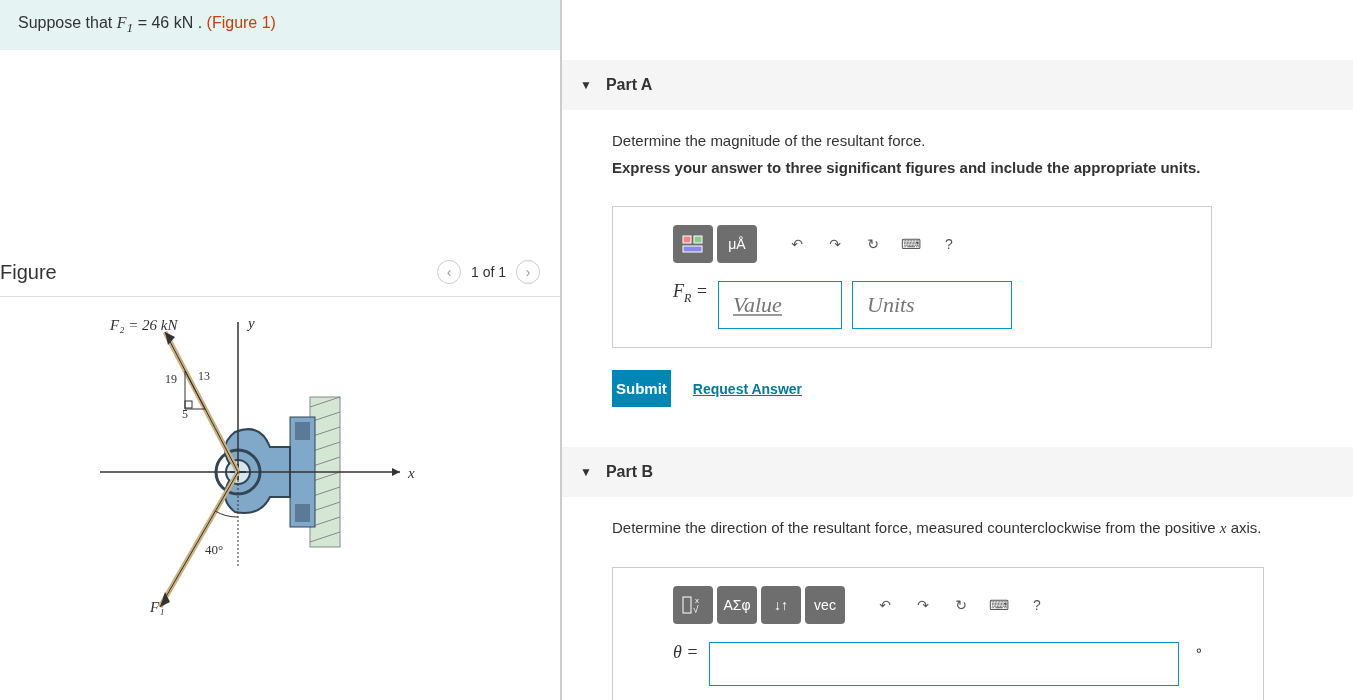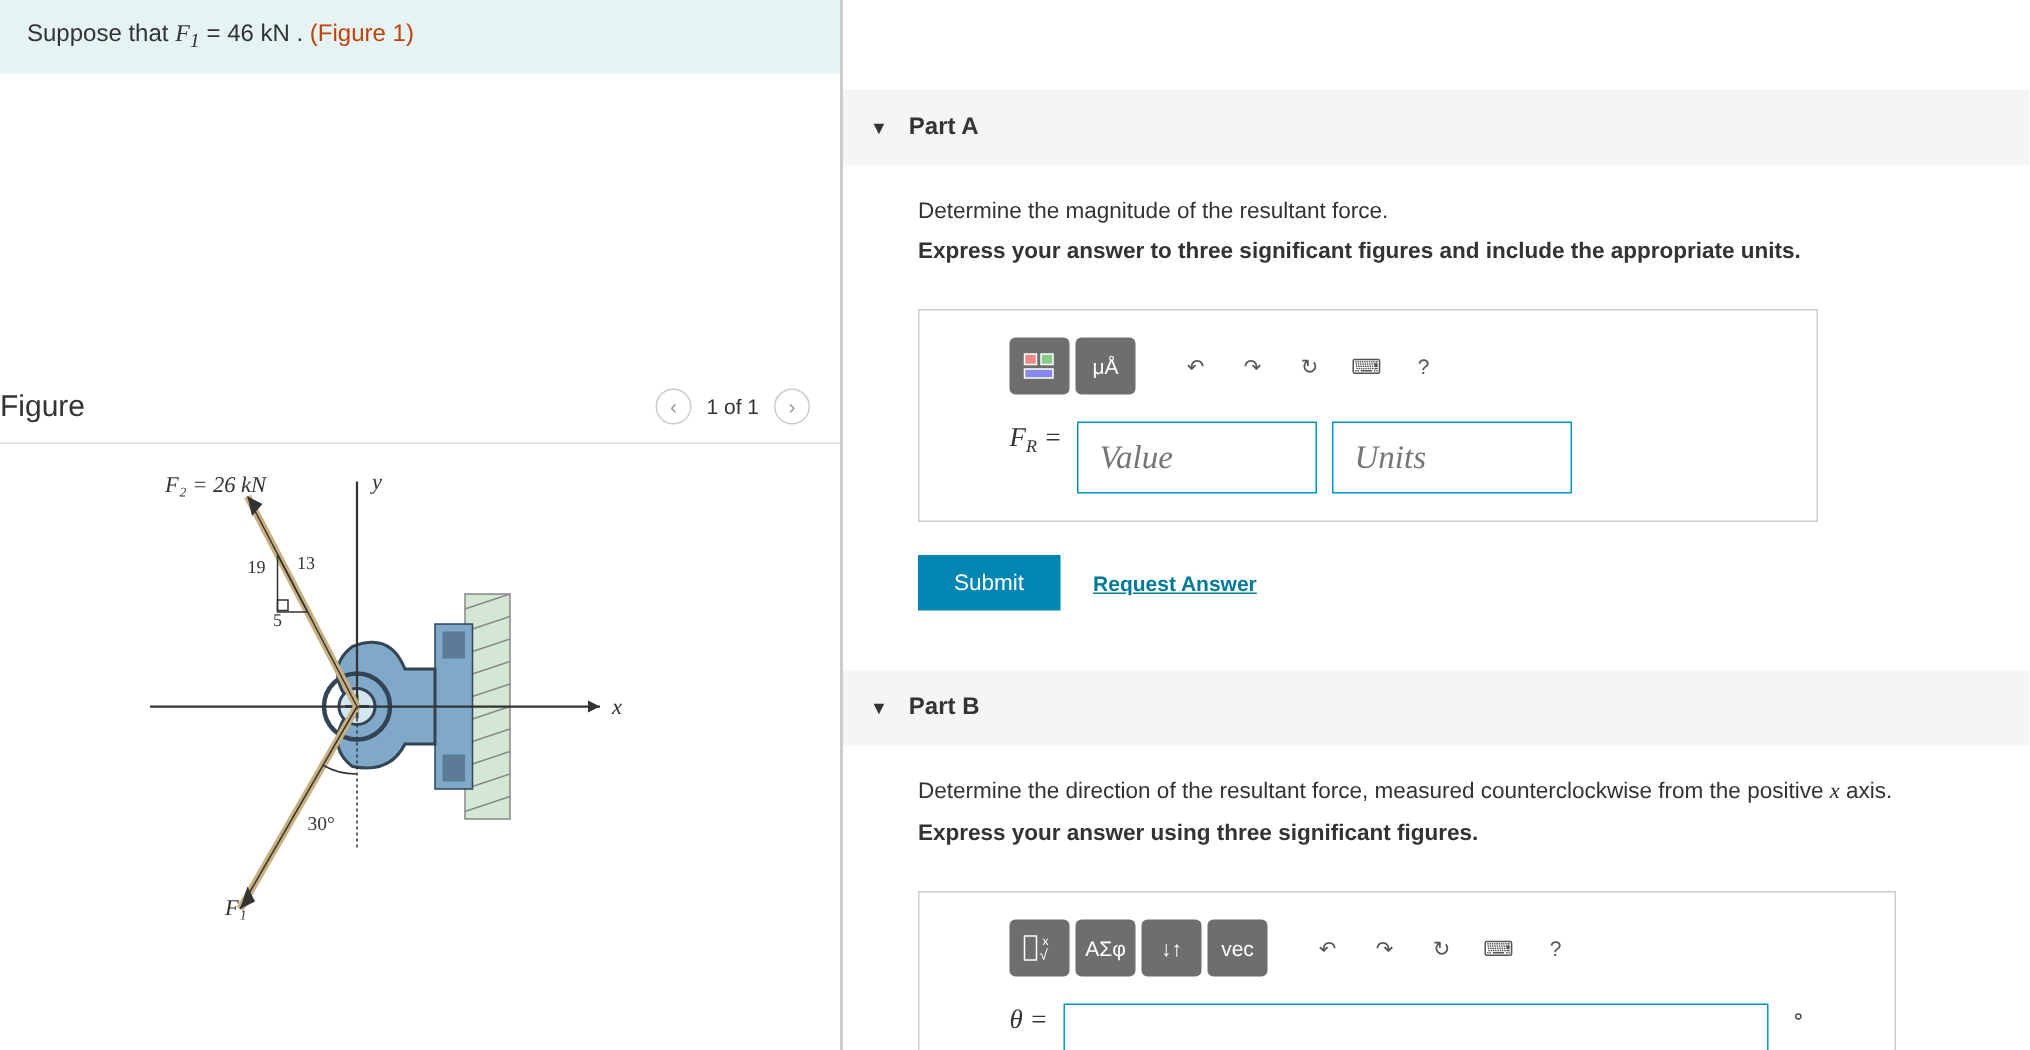--- a/index.html
+++ b/index.html
@@ -21,25 +21,25 @@
     .part-body { padding: 22px 0 30px 50px; }
     .part-body p { font-size: 15px; margin-bottom: 10px; color: #333; }
     .part-body .instr { font-weight: bold; }
     .answer-box { border: 1px solid #ccc; padding: 18px 60px; margin-top: 20px; display: inline-block; min-width: 600px; }
     .toolbar { display: flex; gap: 6px; align-items: center; margin-bottom: 18px; }
     .tool-btn { width: 40px; height: 38px; background: #6e6e6e; color: #fff; border-radius: 4px; display: flex; align-items: center; justify-content: center; font-size: 14px; cursor: pointer; }
     .tool-btn.light { background: transparent; color: #555; width: 32px; }
     .answer-row { display: flex; gap: 10px; }
     .var-label { font-family: 'Times New Roman', serif; font-style: italic; font-size: 18px; }
     .value-input, .units-input, .free-input { border: 1px solid #0095c8; padding: 10px 14px; font-size: 22px; font-family: 'Times New Roman', serif; font-style: italic; color: #999; }
-    .value-input { width: 160px; }
+    .value-input { width: 124px; text-decoration: underline; }
     .units-input { width: 160px; }
     .free-input { width: 470px; height: 44px; font-size: 16px; color: #333; font-style: normal; }
     .submit-row { display: flex; align-items: center; gap: 22px; margin-top: 22px; }
-    .submit-btn { background: #0086b3; color: #fff; padding: 10px 24px; border: none; font-size: 15px; font-weight: normal; cursor: pointer; }
+    .submit-btn { background: #0086b3; color: #fff; padding: 10px 4px; border: none; font-size: 15px; font-weight: bold; cursor: pointer; }
     .request-link { color: #007a99; font-weight: bold; text-decoration: underline; cursor: pointer; }
     .caret { font-size: 12px; color: #333; }
     .deg-sym { font-size: 14px; margin-left: 6px; }
     .math-x { font-family: 'Times New Roman', serif; font-style: italic; }
     .toolbar-group { display: flex; gap: 4px; }
     .tool-template-svg { background: #6e6e6e; border-radius: 4px; width: 40px; height: 38px; display:flex; align-items:center; justify-content:center; cursor:pointer; }
   </style>
 </head>
 <body>
 
@@ -100,21 +100,21 @@
         <path d="M 135 92 L 115 92 L 115 54 Z" fill="none" stroke="#333" stroke-width="1"></path>
         <rect x="115" y="84" width="7" height="7" fill="none" stroke="#333"></rect>
 
         <path d="M 168 200 A 45 45 0 0 1 145 194" fill="none" stroke="#333" stroke-width="1"></path>
         <line x1="168" y1="155" x2="168" y2="250" stroke="#333" stroke-width="1" stroke-dasharray="2,2"></line>
       </svg>
       <div class="fig-label" style="top:0; left:40px;">F₂ = 26 kN</div>
       <div class="fig-label" style="top:-2px; left:178px;">y</div>
       <div class="fig-label" style="top:148px; left:338px;">x</div>
       <div class="fig-label" style="top:282px; left:80px;">F₁</div>
-      <div class="fig-label" style="top:225px; left:135px; font-style:normal; font-size:13px;">30°</div>
+      <div class="fig-label" style="top:225px; left:135px; font-style:normal; font-size:13px;">40°</div>
       <div class="fig-label" style="top:55px; left:95px; font-style:normal; font-size:12px;">19</div>
       <div class="fig-label" style="top:52px; left:128px; font-style:normal; font-size:12px;">13</div>
       <div class="fig-label" style="top:90px; left:112px; font-style:normal; font-size:12px;">5</div>
     </div>
   </div>
 
   <div class="right-panel">
     <div class="part-header">
       <span class="caret">▼</span>
       <span>Part A</span>
@@ -154,21 +154,20 @@
     </div>
 
     <div class="part-header" style="margin-top:10px">
       <span class="caret">▼</span>
       <span>Part B</span>
     </div>
     <div class="part-body">
       <p>
         <span>Determine the direction of the resultant force, measured counterclockwise from the positive </span><span class="math-x">x</span><span> axis.</span>
       </p>
-      <p class="instr">Express your answer using three significant figures.</p>
       <div class="answer-box" style="min-width:640px">
         <div class="toolbar">
           <div class="toolbar-group">
             <div class="tool-template-svg">
               <svg width="24" height="20">
                   <rect x="2" y="2" width="8" height="16" fill="none" stroke="#fff"></rect>
                   <text x="14" y="8" fill="#fff" font-size="8">x</text>
                   <text x="12" y="18" fill="#fff" font-size="10">√</text>
                 </svg>
             </div>

